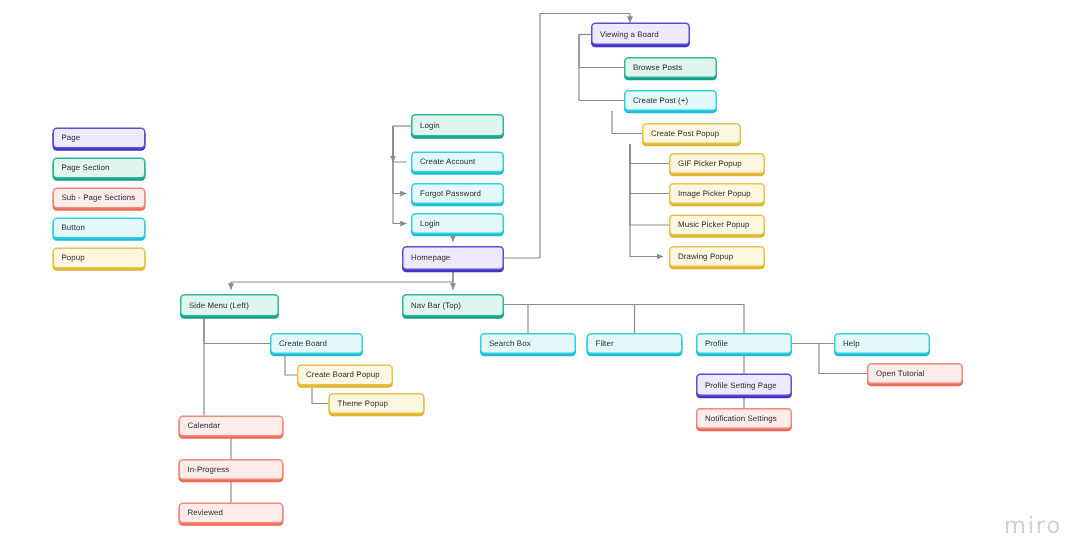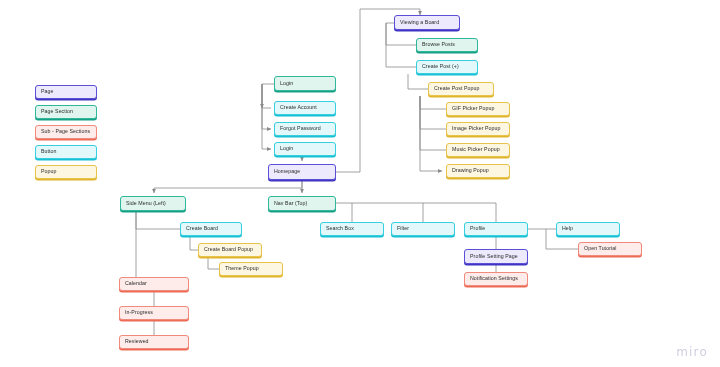--- a/index.html
+++ b/index.html
@@ -68,21 +68,21 @@
     box-shadow:0 1.5px 0 0 #e0b52c;
   }
   
   #legend .node{left:0;}
   .legend-wrap{position:absolute;}
   
   #watermark{
     position:absolute;
     right:12px;
     bottom:8px;
-    font-size:12px;
+    font-size:15px;
     letter-spacing:1.2px;
     color:#cfcfe0;
     font-family:"DejaVu Sans",sans-serif;
     user-select:none;
   }
 </style>
 </head>
 <body>
 
 <div id="canvas">

